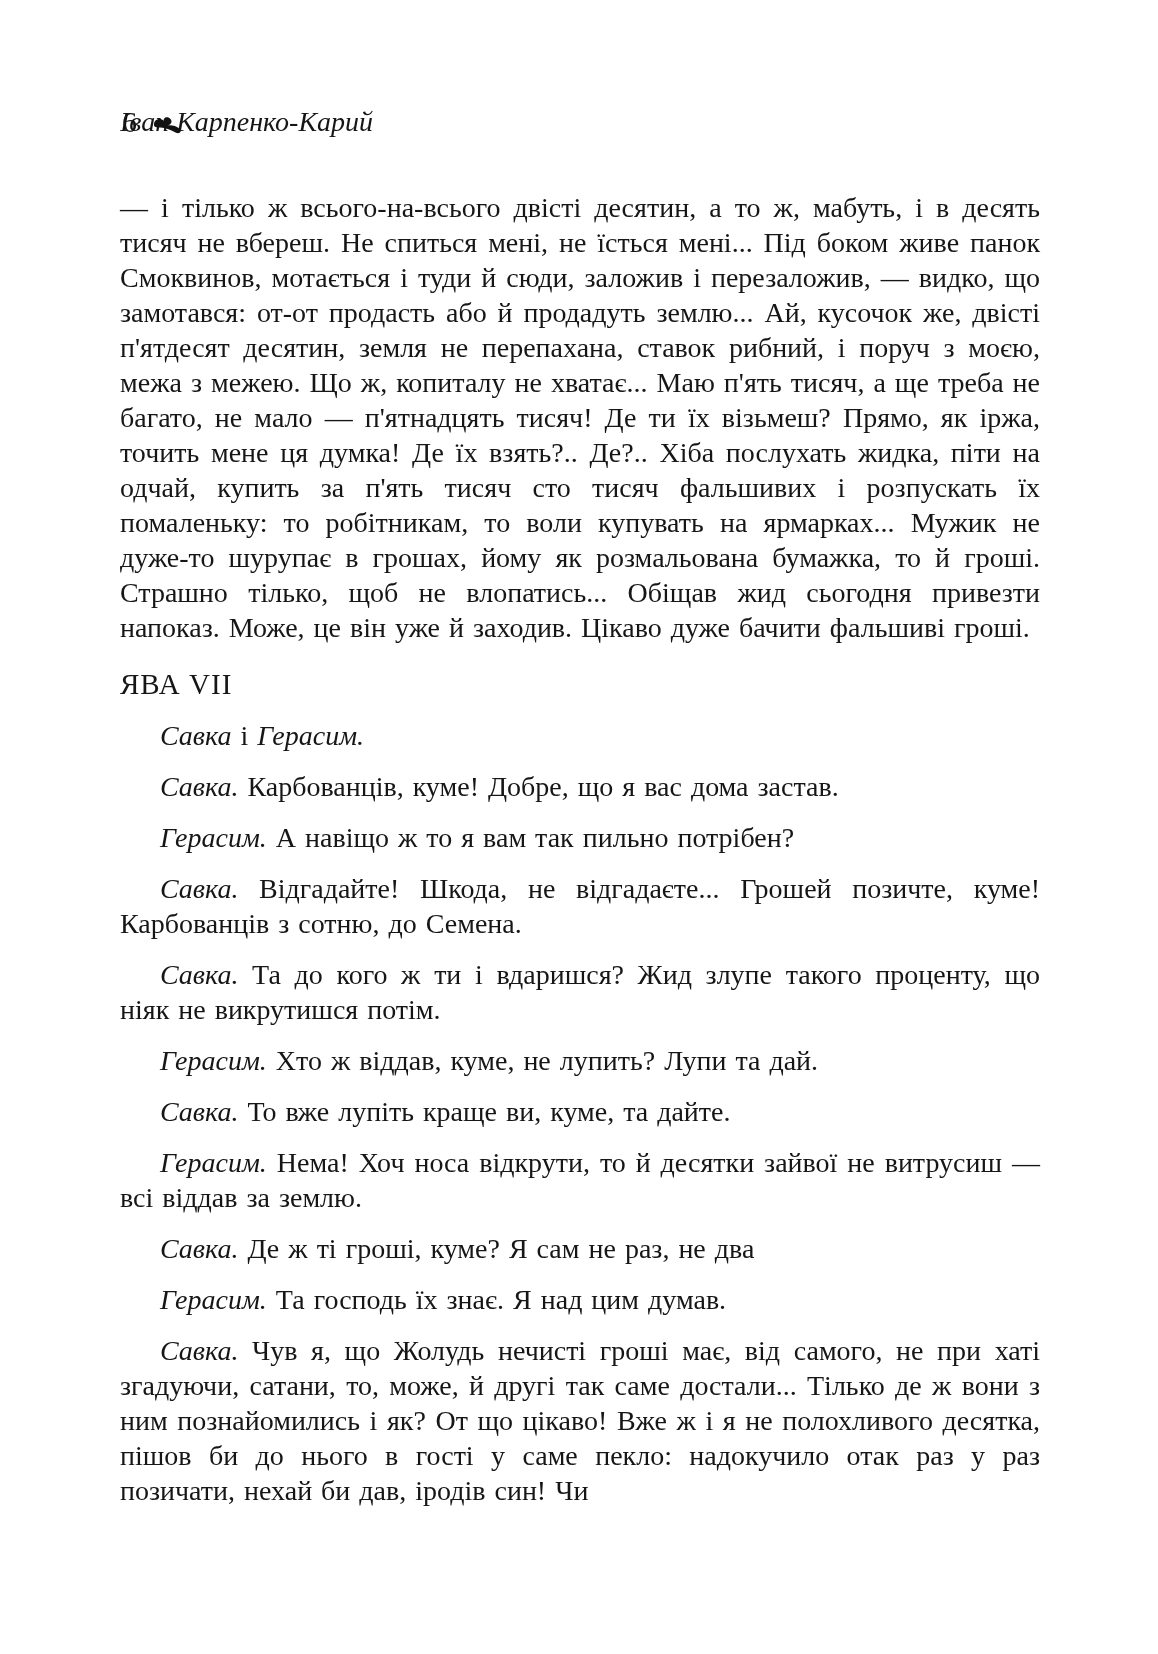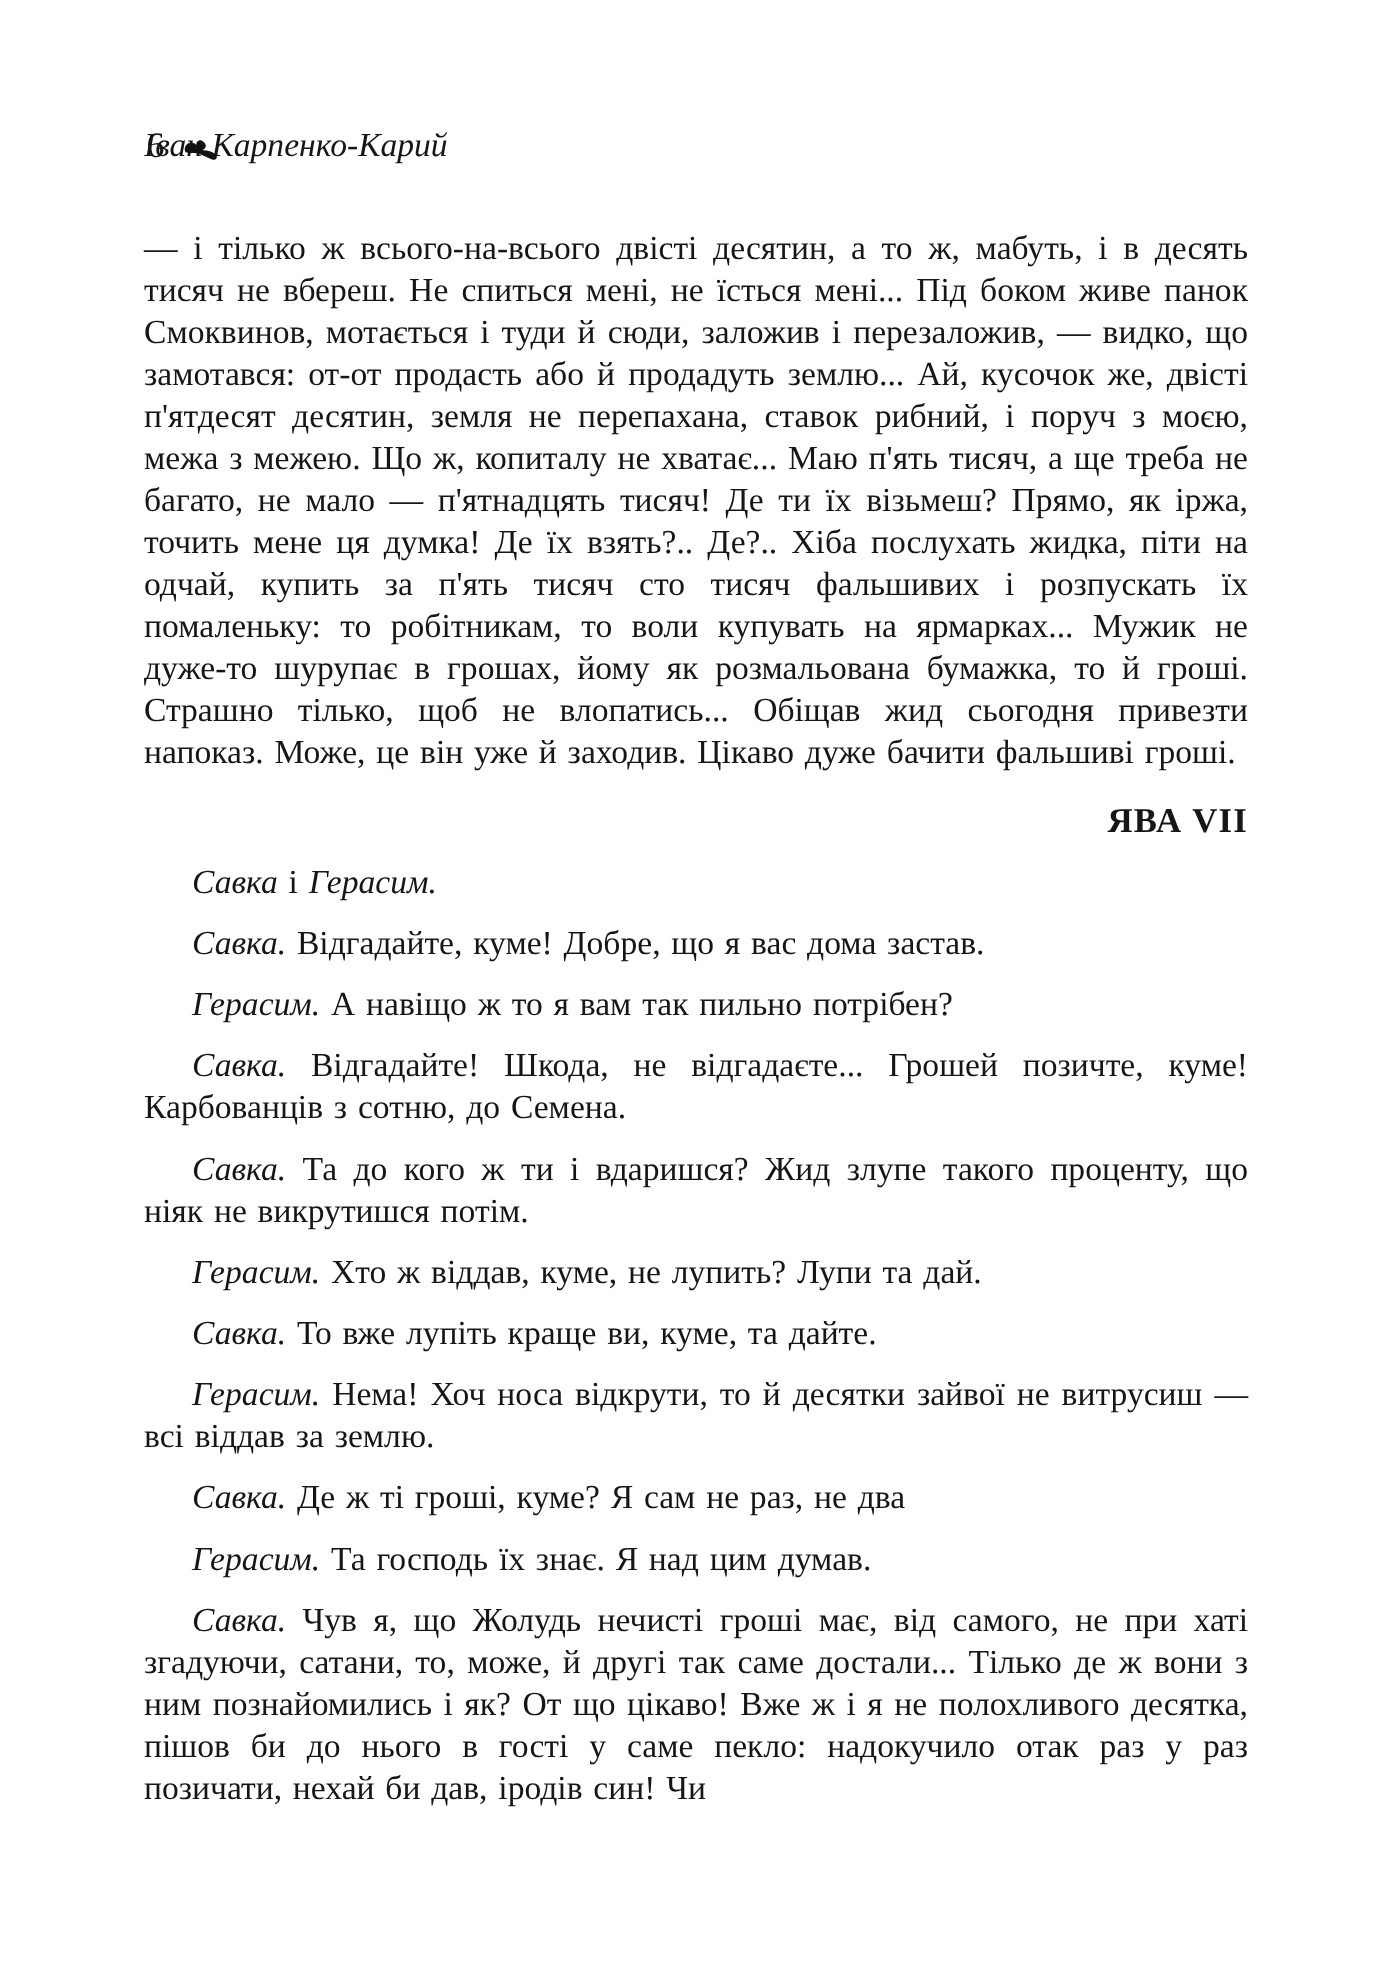--- a/index.html
+++ b/index.html
@@ -42,22 +42,22 @@
   }
   .monologue {
     margin-top: 49px;
     font-size: 28px;
     line-height: 35px;
     text-align: justify;
     word-spacing: 2px;
   }
   .scene-heading {
     margin: 22px 0 14px 0;
-    text-align: right;
-    font-weight: bold;
+    text-align: left;
+    font-weight: normal;
     font-size: 29px;
     line-height: 35px;
     letter-spacing: 1px;
   }
   .stage-direction, .dialogue {
     font-size: 28px;
     line-height: 35px;
     text-align: justify;
     text-indent: 40px;
     word-spacing: 2px;
@@ -83,21 +83,21 @@
     </div>
     <div class="running-title">Іван Карпенко-Карий</div>
   </header>
 
   <p class="monologue">— і тілько ж всього-на-всього двісті десятин, а то ж, мабуть, і в десять тисяч не вбереш. Не спиться мені, не їсться мені... Під боком живе панок Смоквинов, мотається і туди й сюди, заложив і перезаложив, — видко, що замотався: от-от продасть або й продадуть землю... Ай, кусочок же, двісті п'ятдесят десятин, земля не перепахана, ставок рибний, і поруч з моєю, межа з межею. Що ж, копиталу не хватає... Маю п'ять тисяч, а ще треба не багато, не мало — п'ятнадцять тисяч! Де ти їх візьмеш? Прямо, як іржа, точить мене ця думка! Де їх взять?.. Де?.. Хіба послухать жидка, піти на одчай, купить за п'ять тисяч сто тисяч фальшивих і розпускать їх помаленьку: то робітникам, то воли купувать на ярмарках... Мужик не дуже-то шурупає в грошах, йому як розмальована бумажка, то й гроші. Страшно тілько, щоб не влопатись... Обіщав жид сьогодня привезти напоказ. Може, це він уже й заходив. Цікаво дуже бачити фальшиві гроші.</p>
 
   <h2 class="scene-heading">ЯВА VII</h2>
 
   <p class="stage-direction"><i class="cast-name">Савка</i><span> і </span><i class="cast-name">Герасим.</i></p>
 
-  <p class="dialogue"><i class="speaker">Савка.</i><span> Відгадайте, куме! Добре, що я вас дома застав.</span></p>
+  <p class="dialogue"><i class="speaker">Савка.</i><span> Карбованців, куме! Добре, що я вас дома застав.</span></p>
 
   <p class="dialogue"><i class="speaker">Герасим.</i><span> А навіщо ж то я вам так пильно потрібен?</span></p>
 
   <p class="dialogue"><i class="speaker">Савка.</i><span> Відгадайте! Шкода, не відгадаєте... Грошей позичте, куме! Карбованців з сотню, до Семена.</span></p>
 
 
   <p class="dialogue"><i class="speaker">Савка.</i><span> Та до кого ж ти і вдаришся? Жид злупе такого проценту, що ніяк не викрутишся потім.</span></p>
 
   <p class="dialogue"><i class="speaker">Герасим.</i><span> Хто ж віддав, куме, не лупить? Лупи та дай.</span></p>
 

